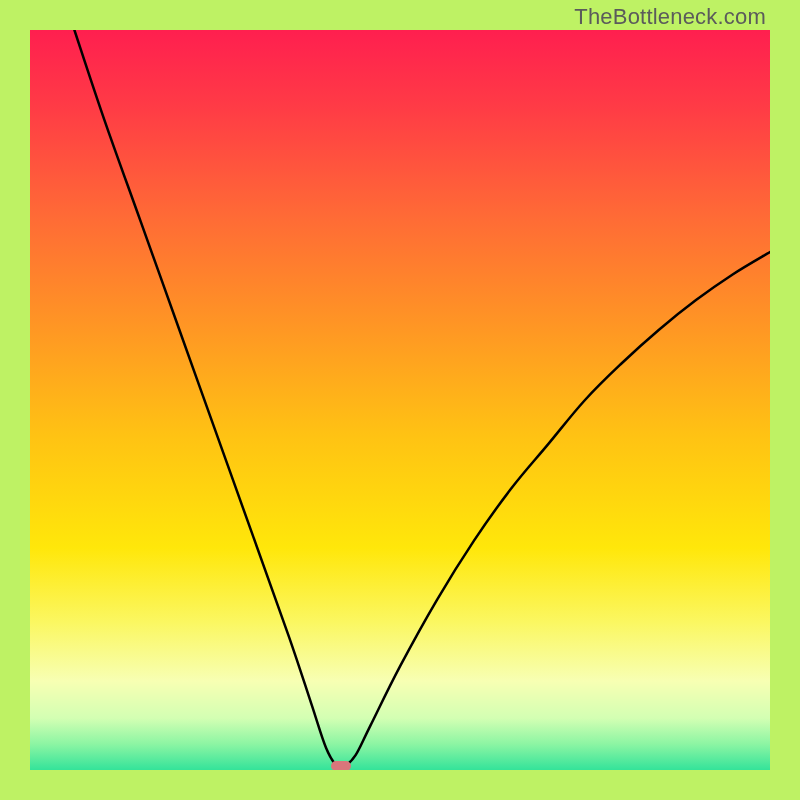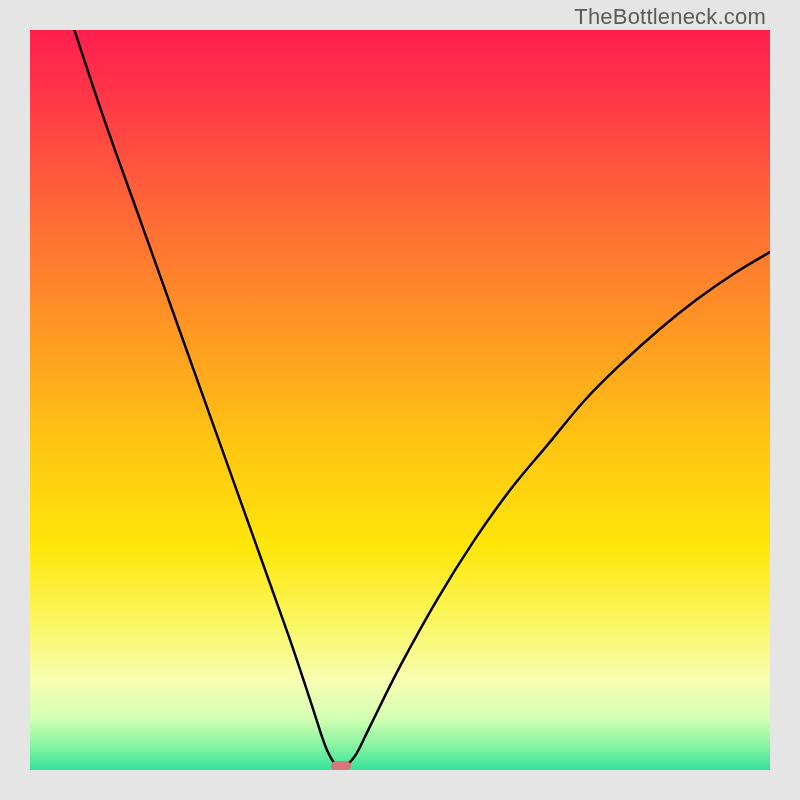--- a/index.html
+++ b/index.html
@@ -10,21 +10,21 @@
     background: #000;
     overflow: hidden;
     font-family: Arial, Helvetica, sans-serif;
   }
   .frame {
     position: absolute;
     left: 0;
     top: 0;
     width: 800px;
     height: 800px;
-    background: #e5e5e5;
+    background: #bef264;
   }
   .plot {
     position: absolute;
     left: 30px;
     top: 30px;
     width: 740px;
     height: 740px;
     overflow: hidden;
   }
   .gradient {

